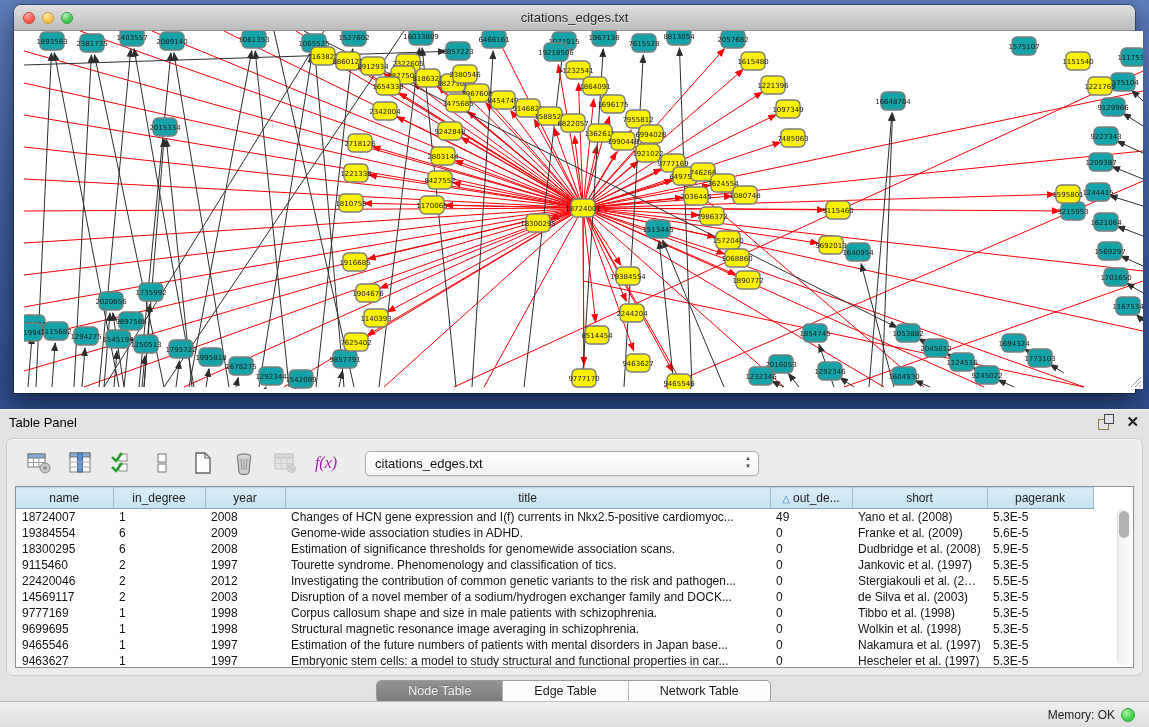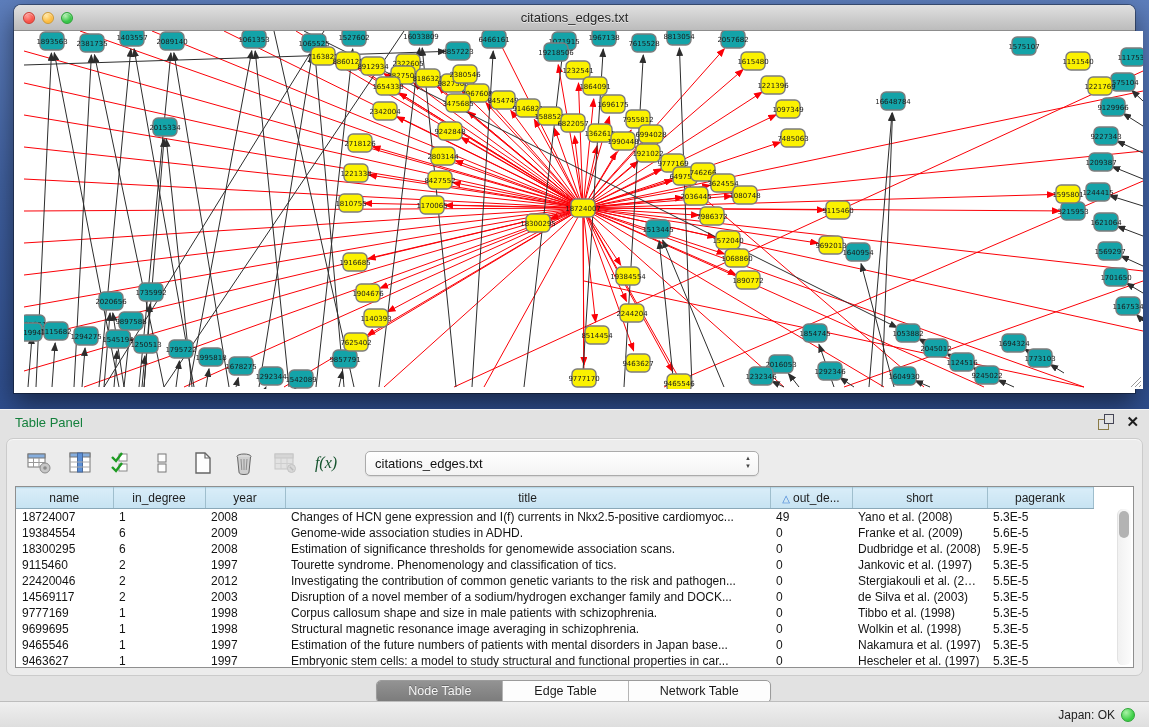--- a/index.html
+++ b/index.html
@@ -36,37 +36,37 @@
   .canvas svg{display:block;}
   .grip{position:absolute;right:1px;bottom:1px;width:14px;height:14px;}
 
   
   .table-panel{
     position:absolute;left:0;top:409px;width:1149px;height:318px;
     background:#e2e2e2;border-top:1px solid #f4f4f4;
   }
   .panel-header{height:26px;position:relative;}
   .panel-header .ph-title{
-    position:absolute;left:15px;top:5px;font-size:13px;color:#15803d;
+    position:absolute;left:9px;top:5px;font-size:13px;color:#000000;
   }
   .ph-icons{position:absolute;right:10px;top:4px;display:flex;gap:12px;align-items:center;}
   .float-icon{position:relative;width:16px;height:16px;display:inline-block;}
   .float-icon .sq1{position:absolute;left:0;bottom:0;width:9px;height:9px;border:1.5px solid #8a7a45;background:transparent;}
   .float-icon .sq2{position:absolute;right:0;top:0;width:8px;height:8px;border:1.5px solid #445;background:#e2e2e2;}
   .x-icon{font-size:15px;font-weight:bold;color:#1c1c1c;line-height:16px;cursor:default;}
 
   .sub-panel{
     position:absolute;left:6px;top:28px;width:1135px;height:236px;
     background:#ececec;border:1px solid #cbcbcb;border-radius:7px;
     box-shadow:inset 0 1px 0 #f8f8f8;
   }
   .toolbar{position:absolute;left:18px;top:6px;height:36px;display:flex;align-items:center;gap:13px;}
   .tb-icon{width:28px;height:28px;display:flex;align-items:center;justify-content:center;}
   .tb-icon svg{display:block;}
-  .fx{font-family:"Liberation Serif",serif;font-style:italic;font-size:16px;color:#14532d;}
+  .fx{font-family:"Liberation Serif",serif;font-style:italic;font-size:16px;color:#a21caf;}
   .combo{
     margin-left:12px;width:392px;height:23px;border:1px solid #ababab;border-radius:5px;
     background:linear-gradient(#ffffff,#f3f3f3);display:flex;align-items:center;position:relative;
     box-shadow:0 1px 1px rgba(0,0,0,.08);
   }
   .combo .combo-text{padding-left:9px;font-size:13px;color:#111;}
   .combo .combo-arrows{
     position:absolute;right:7px;top:3px;display:flex;flex-direction:column;gap:1px;align-items:center;
     font-size:6px;line-height:7px;color:#444;
   }
@@ -1003,17 +1003,17 @@
       <div class="seg" id="seg-tabs">
           <button class="seg-btn active">Node Table</button>
           <button class="seg-btn">Edge Table</button>
           <button class="seg-btn">Network Table</button>
         </div>
     </div>
   </div>
 
   <div class="status-bar">
     <span class="mem">
-      <span>Japan: OK</span>
+      <span>Memory: OK</span>
       <span class="mem-dot"></span>
     </span>
   </div>
 </div>
 
 </body></html>

